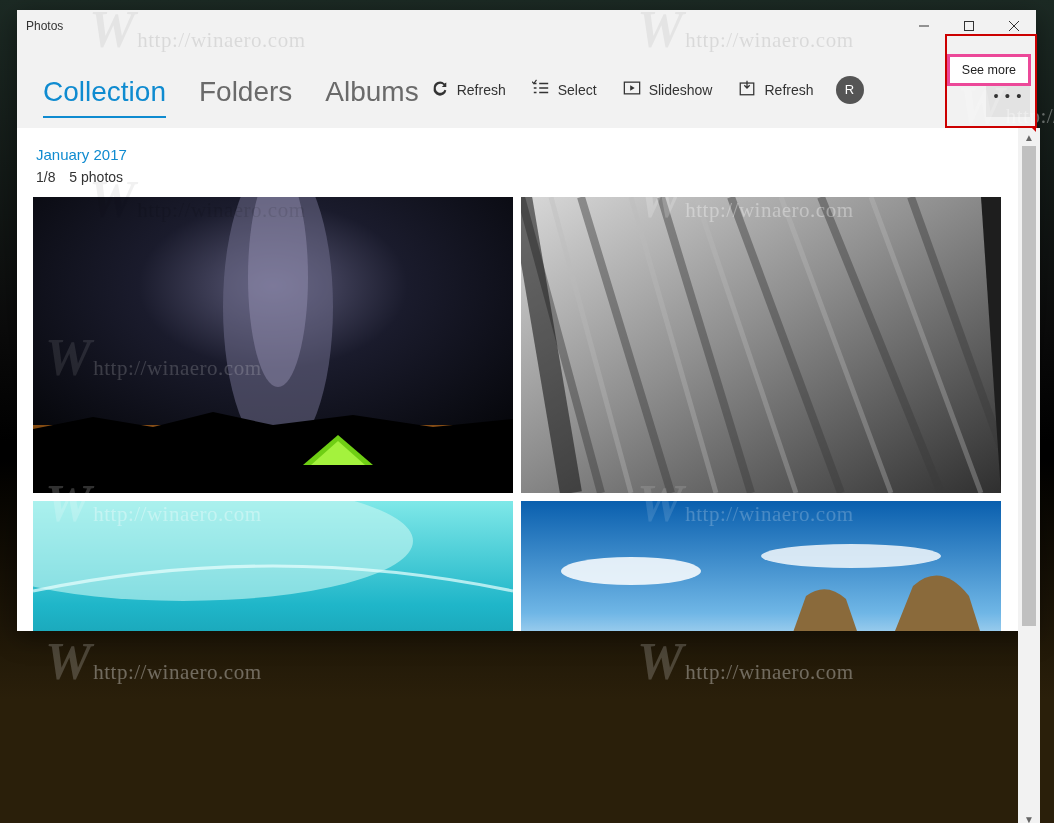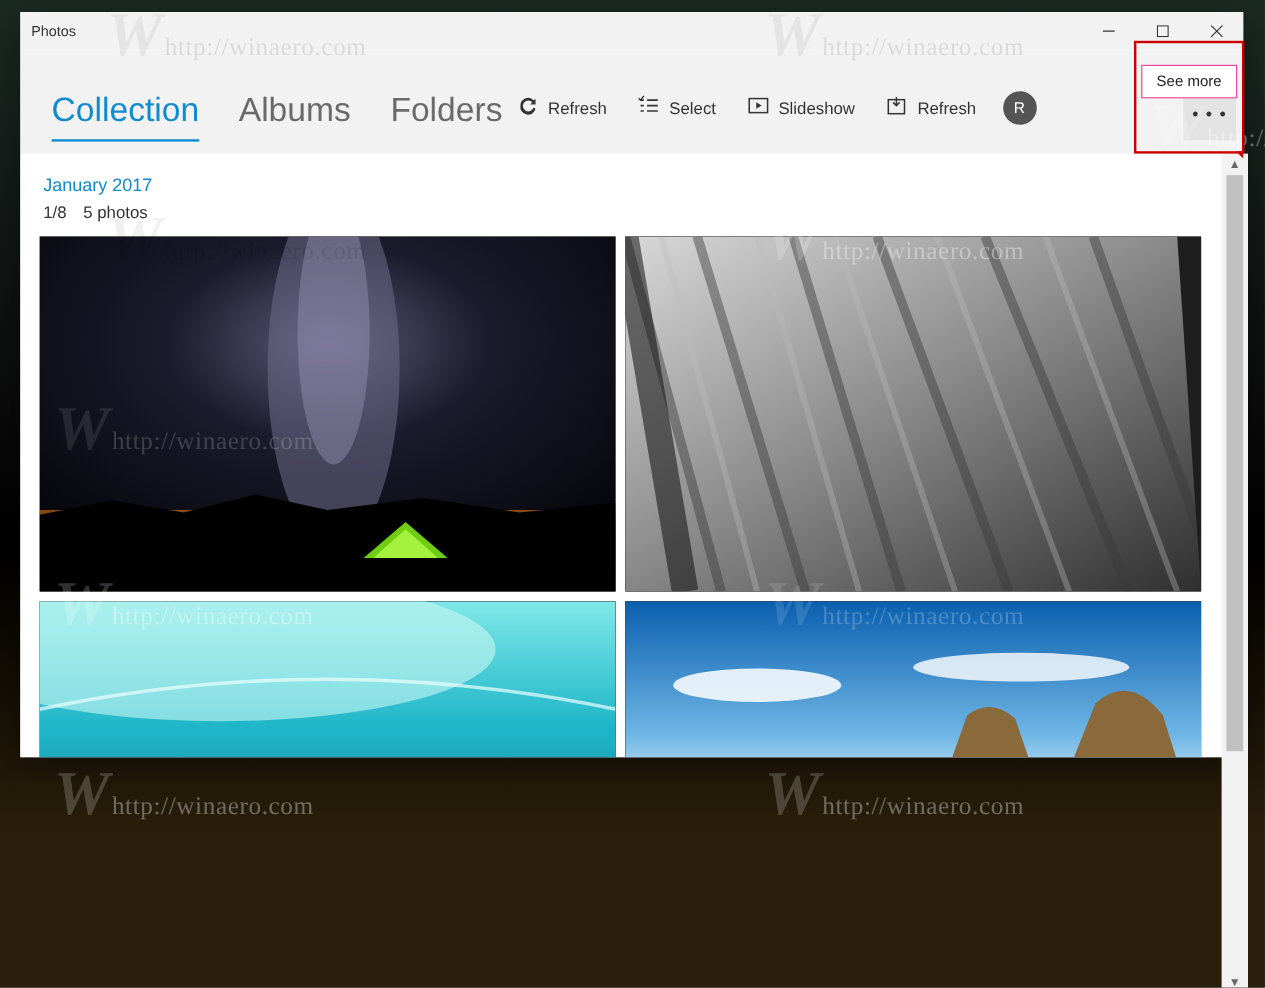--- a/index.html
+++ b/index.html
@@ -164,21 +164,21 @@
     top: 0; left: 4px; right: 4px;
     height: 480px;
     background: #c0c0c0;
   }
 
   .tooltip {
     position: absolute;
     right: 5px;
     top: 44px;
     background: #fff;
-    border: 1px solid #ec4899;
+    border: 3px solid #ec4899;
     padding: 6px 12px;
     font-size: 12.5px;
     color: #222;
     z-index: 30;
   }
 
   .highlight-box {
     position: absolute;
     right: -1px;
     top: 24px;
@@ -240,22 +240,22 @@
     <div class="win-btn">
       <svg viewBox="0 0 10 10">
           <path d="M0 0 L10 10 M10 0 L0 10" stroke="#333" stroke-width="1"></path>
         </svg>
     </div>
   </div>
 
   <div class="commandbar">
     <div class="tabs">
       <div class="tab active">Collection</div>
+      <div class="tab">Folders</div>
       <div class="tab">Albums</div>
-      <div class="tab">Folders</div>
     </div>
     <div class="commands">
       <div class="cmd">
         <span>
           <svg viewBox="0 0 20 20">
               <path d="M3 10a7 7 0 0 1 12-5l2-1v5h-5l2-2a5 5 0 1 0 1 5l2 .7A7 7 0 1 1 3 10z" fill="#333"></path>
             </svg>
         </span>
         <span>Refresh</span>
       </div>

